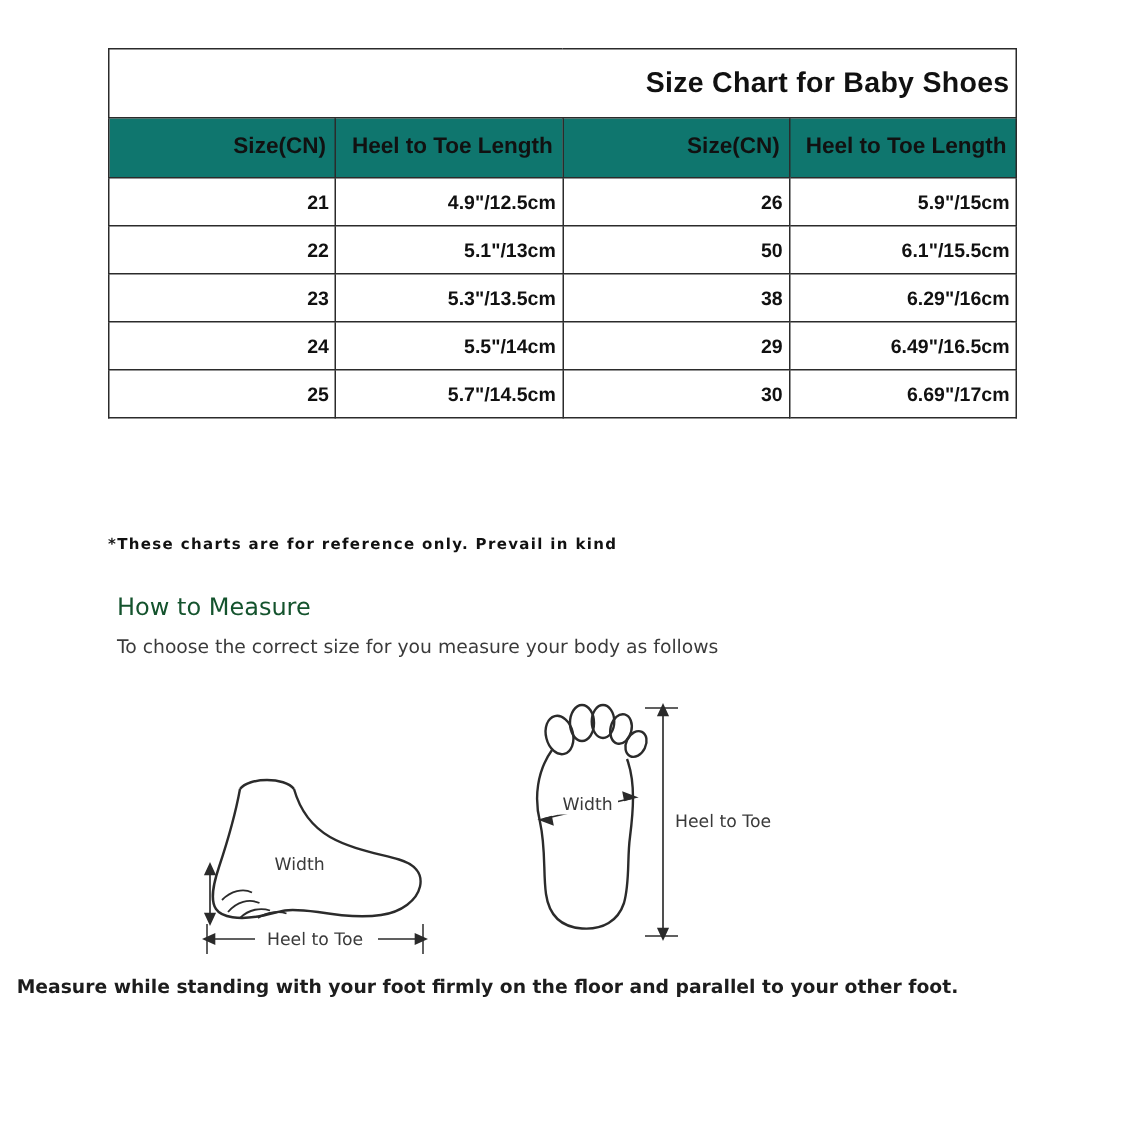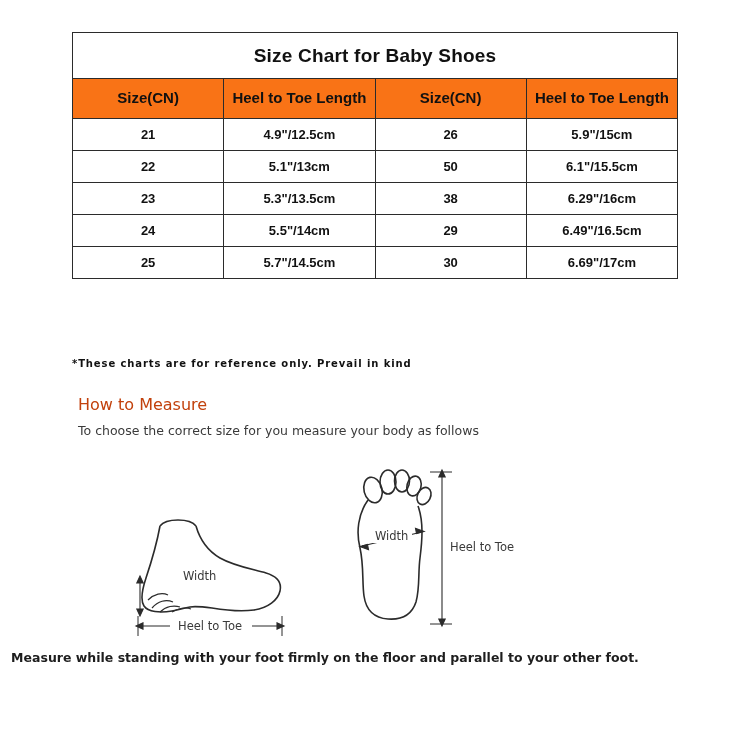--- a/index.html
+++ b/index.html
@@ -28,32 +28,32 @@
     top: 32px;
     width: 606px;
   }
   table.size-chart {
     width: 100%;
     border-collapse: collapse;
     table-layout: fixed;
   }
   table.size-chart td, table.size-chart th {
     border: 1px solid #2b2b2b;
-    text-align: center;
+    text-align: right;
     vertical-align: middle;
   }
   .chart-title {
     font-size: 19px;
     font-weight: bold;
     padding: 12px 4px 11px 4px;
     background: #ffffff;
     letter-spacing: 0.2px;
   }
   .chart-head th {
-    background: #f97316;
+    background: #0f766e;
     font-size: 15px;
     font-weight: bold;
     padding: 10px 6px;
     line-height: 1.25;
   }
   .chart-body td {
     font-size: 13px;
     padding: 8px 4px;
     background: #ffffff;
     font-weight: bold;
@@ -77,21 +77,21 @@
     font-family: "DejaVu Sans", sans-serif;
     color: #111;
   }
 
   
   .how-title {
     position: absolute;
     left: 78px;
     top: 395px;
     font-size: 16px;
-    color: #c2410c;
+    color: #14532d;
     font-family: "DejaVu Sans", sans-serif;
     font-weight: normal;
   }
   .how-sub {
     position: absolute;
     left: 78px;
     top: 423px;
     font-size: 12.5px;
     color: #3a3a3a;
     font-family: "DejaVu Sans", sans-serif;

